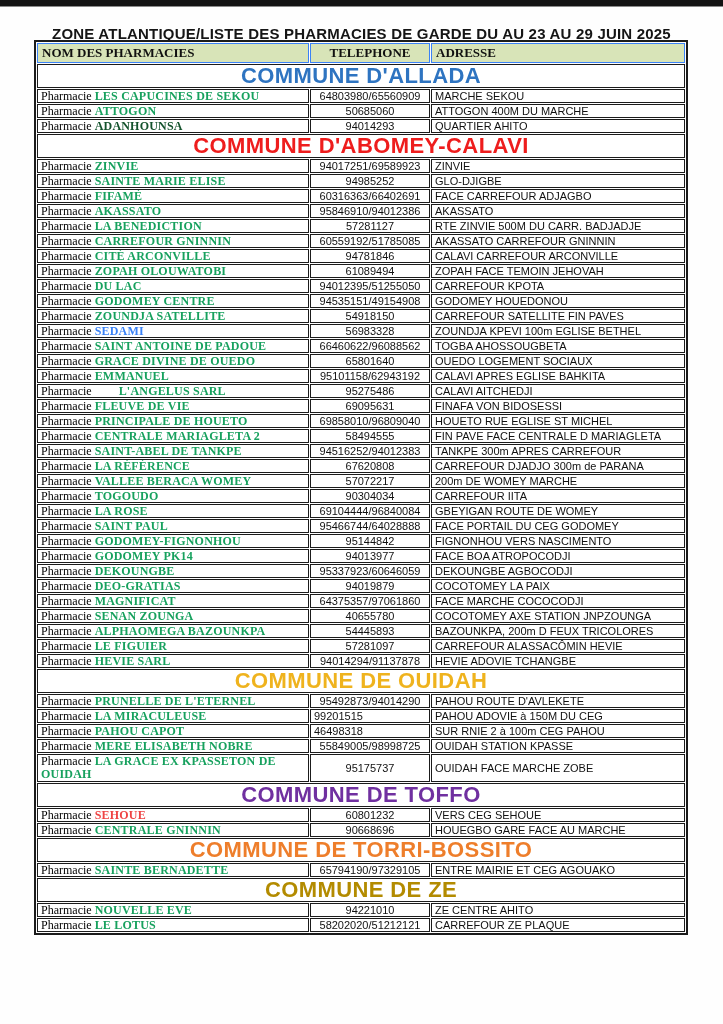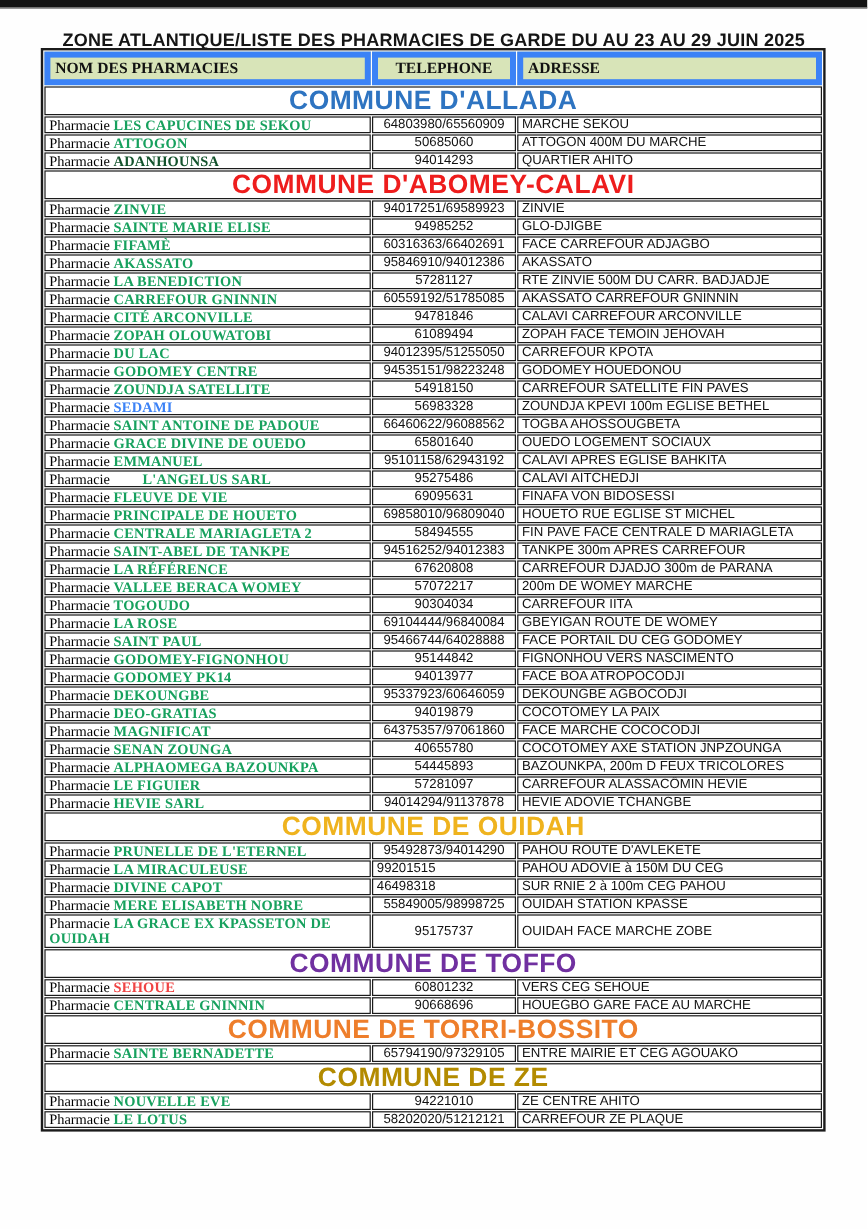--- a/index.html
+++ b/index.html
@@ -17,21 +17,21 @@
     color:#151515; letter-spacing:0.2px;
   }
   table.pharm {
     position:absolute; left:34px; top:40px; width:654px;
     border-collapse:separate; border-spacing:1px;
     border:2px solid #1b1b1b; table-layout:fixed; background:#fdfdfd;
   }
   th {
     background:#d8e4b8; font-family:"Liberation Serif", serif;
     font-weight:bold; font-size:13px; color:#111;
-    border:5px solid #3b82f6; padding:1px 4px; height:15px;
+    border:1px solid #3b82f6; padding:1px 4px; height:15px;
     text-align:left; overflow:hidden; white-space:nowrap;
   }
   th.c-tel { text-align:center; }
   td {
     border:1px solid #1b1b1b; background:#fff;
     height:11px; line-height:11px; padding:0 3px;
     font-size:11px; color:#111; overflow:hidden; vertical-align:middle;
   }
   td.name-cell {
     font-family:"Liberation Serif", serif; font-size:12px;
@@ -132,21 +132,21 @@
           <td class="tel-cell">61089494</td>
           <td class="addr-cell">ZOPAH FACE TEMOIN JEHOVAH</td>
         </tr>
         <tr>
           <td class="name-cell"><span class="prefix">Pharmacie </span><span class="pname" style="color: rgb(23, 161, 94);">DU LAC</span></td>
           <td class="tel-cell">94012395/51255050</td>
           <td class="addr-cell">CARREFOUR KPOTA</td>
         </tr>
         <tr>
           <td class="name-cell"><span class="prefix">Pharmacie </span><span class="pname" style="color: rgb(23, 161, 94);">GODOMEY CENTRE</span></td>
-          <td class="tel-cell">94535151/98223248</td>
+          <td class="tel-cell">94535151/49154908</td>
           <td class="addr-cell">GODOMEY HOUEDONOU</td>
         </tr>
         <tr>
           <td class="name-cell"><span class="prefix">Pharmacie </span><span class="pname" style="color: rgb(23, 161, 94);">ZOUNDJA SATELLITE</span></td>
           <td class="tel-cell">54918150</td>
           <td class="addr-cell">CARREFOUR SATELLITE FIN PAVES</td>
         </tr>
         <tr>
           <td class="name-cell"><span class="prefix">Pharmacie </span><span class="pname" style="color: #3b82f6;">SEDAMI</span></td>
           <td class="tel-cell">56983328</td>
@@ -269,21 +269,21 @@
           <td class="name-cell"><span class="prefix">Pharmacie </span><span class="pname" style="color: rgb(23, 161, 94);">PRUNELLE DE L'ETERNEL</span></td>
           <td class="tel-cell">95492873/94014290</td>
           <td class="addr-cell">PAHOU ROUTE D'AVLEKETE</td>
         </tr>
         <tr>
           <td class="name-cell"><span class="prefix">Pharmacie </span><span class="pname" style="color: rgb(23, 161, 94);">LA MIRACULEUSE</span></td>
           <td class="tel-cell left">99201515</td>
           <td class="addr-cell">PAHOU ADOVIE à 150M DU CEG</td>
         </tr>
         <tr>
-          <td class="name-cell"><span class="prefix">Pharmacie </span><span class="pname" style="color: rgb(23, 161, 94);">DIVINE CAPOT</span></td>
+          <td class="name-cell"><span class="prefix">Pharmacie </span><span class="pname" style="color: rgb(23, 161, 94);">PAHOU CAPOT</span></td>
           <td class="tel-cell left">46498318</td>
           <td class="addr-cell">SUR RNIE 2 à 100m CEG PAHOU</td>
         </tr>
         <tr>
           <td class="name-cell"><span class="prefix">Pharmacie </span><span class="pname" style="color: rgb(23, 161, 94);">MERE ELISABETH NOBRE</span></td>
           <td class="tel-cell">55849005/98998725</td>
           <td class="addr-cell">OUIDAH STATION KPASSE</td>
         </tr>
         <tr class="tall-row">
           <td class="name-cell"><span class="prefix">Pharmacie </span><span class="pname" style="color: rgb(23, 161, 94);">LA GRACE EX KPASSETON DE

